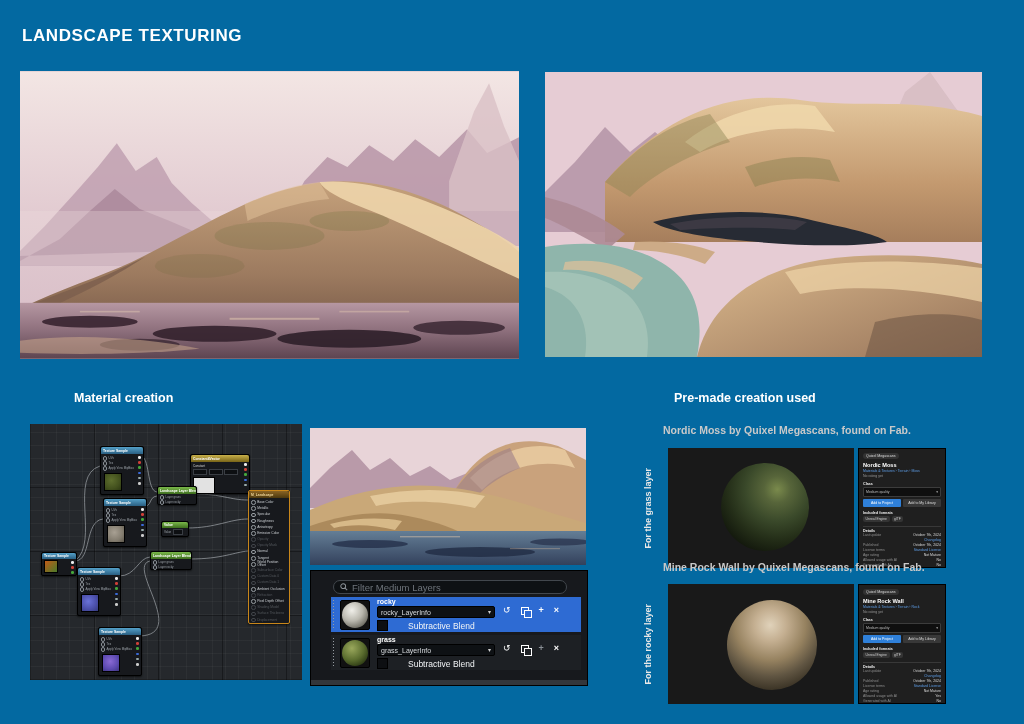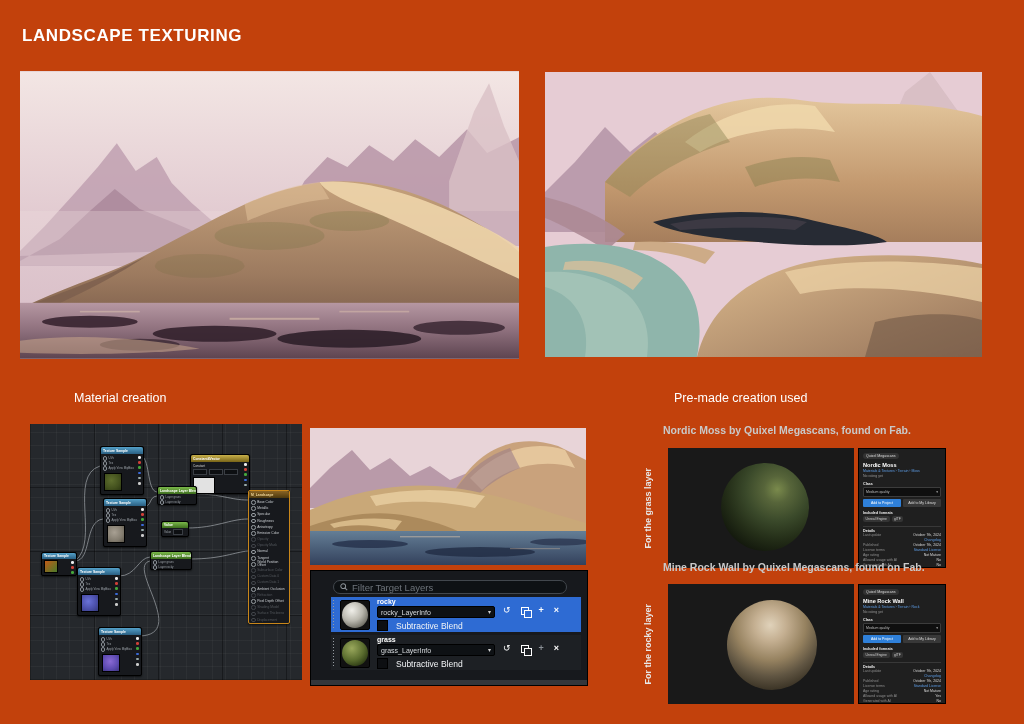--- a/index.html
+++ b/index.html
@@ -1,22 +1,22 @@
 <!DOCTYPE html>
 <html><head>
 <meta charset="utf-8">
 <style>
   html,body{margin:0;padding:0;background:#000;}
-  #canvas{position:relative;width:1024px;height:724px;background:#c2410c;overflow:hidden;
+  #canvas{position:relative;width:1024px;height:724px;background:#0369a1;overflow:hidden;
           font-family:"Liberation Sans",sans-serif;color:#e8e8e8;}
   .abs{position:absolute;}
 
   
   .page-title{left:22px;top:26px;font-size:17px;font-weight:bold;letter-spacing:.6px;color:#fff;}
-  .sec-head{font-size:12.5px;font-weight:normal;color:#fff;padding-left:44px;}
+  .sec-head{font-size:12.5px;font-weight:bold;color:#fff;padding-left:44px;}
 
   
   .render{overflow:hidden;background:#caa9b2;}
   .render svg{display:block;}
 
   
   .graph{left:30px;top:424px;width:272px;height:256px;background:#25282c;overflow:hidden;
     background-image:
       repeating-linear-gradient(0deg, rgba(0,0,0,.35) 0 1px, transparent 1px 64px),
       repeating-linear-gradient(90deg, rgba(0,0,0,.35) 0 1px, transparent 1px 64px),
@@ -60,21 +60,21 @@
   .ldrop{position:absolute;left:46px;top:9px;width:118px;height:12px;background:#0e1114;border:1px solid #000;
          border-radius:2px;display:flex;align-items:center;justify-content:space-between;padding:0 3px;box-sizing:border-box;}
   .ldrop span{font-size:7px;color:#d6d9dc;}
   .ldrop b{font-size:6px;color:#cfcfcf;font-weight:normal;line-height:1;}
   .rowicons{position:absolute;left:172px;top:9px;display:flex;gap:10px;align-items:center;}
   .rowicons .ic{font-size:9px;color:#fff;line-height:1;}
   .ic-plus{color:#9db4d6;font-weight:bold;}
   .ic-x{font-weight:bold;}
   .ic-copy{width:6px;height:6px;border:1px solid #fff;position:relative;display:block;}
   .ic-copy::after{content:'';position:absolute;left:2px;top:2px;width:6px;height:6px;border:1px solid #fff;background:inherit;}
-  .blendline{position:absolute;left:46px;top:23px;display:flex;align-items:center;gap:8px;}
+  .blendline{position:absolute;left:46px;top:23px;display:flex;align-items:center;gap:20px;}
   .blendline .cb{width:9px;height:9px;background:#0d0f12;border:1px solid #000;display:block;}
   .blendline span{font-size:8.5px;color:#f2f4f6;}
   .layers-foot{position:absolute;left:0;right:0;bottom:0;height:5px;background:#33363b;}
 
   
   .caption{font-size:10.5px;color:#c9c9c9;font-weight:bold;}
   .side-label{width:16px;height:120px;display:flex;align-items:center;justify-content:center;}
   .side-label span{writing-mode:vertical-rl;transform:rotate(180deg);font-size:9px;font-weight:bold;color:#e8e8e8;white-space:nowrap;}
   .sphere-panel{background:#191919;overflow:hidden;}
   .sphere{position:absolute;border-radius:50%;}
@@ -489,21 +489,21 @@
       <rect x="200" y="120" width="50" height="1.2" fill="#c8b098" opacity=".4"></rect>
     </svg>
   </div>
 
   <div class="abs layers">
     <div class="searchbar">
       <svg width="8" height="8" viewBox="0 0 10 10">
         <circle cx="4" cy="4" r="3" fill="none" stroke="#8a9096" stroke-width="1.3"></circle>
         <line x1="6.3" y1="6.3" x2="9" y2="9" stroke="#8a9096" stroke-width="1.3"></line>
       </svg>
-      <span>Filter Target Layers</span>
+      <span>Filter Medium Layers</span>
     </div>
 
     <div class="layer-row selected" style="top:26px;">
       <div class="drag"></div>
       <div class="lthumb">
         <i style="background:radial-gradient(circle at 38% 32%, #f0efe9, #b9b7ad 45%, #6e6c62 78%, #3c3a33);"></i>
       </div>
       <div class="lname">rocky</div>
       <div class="ldrop">
         <span>rocky_LayerInfo</span>

